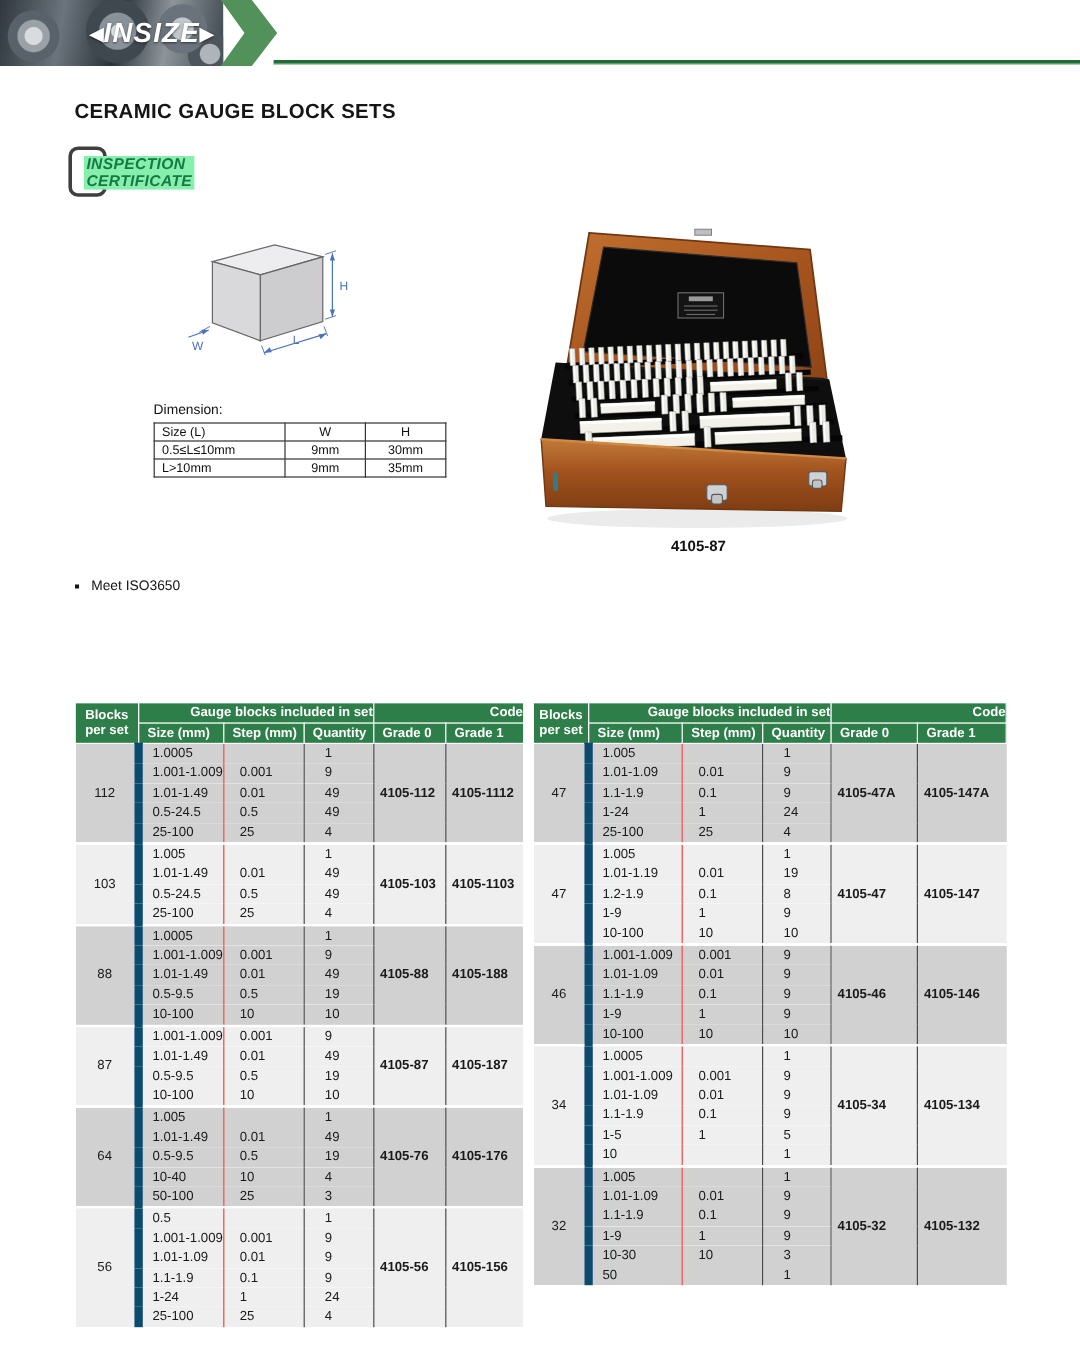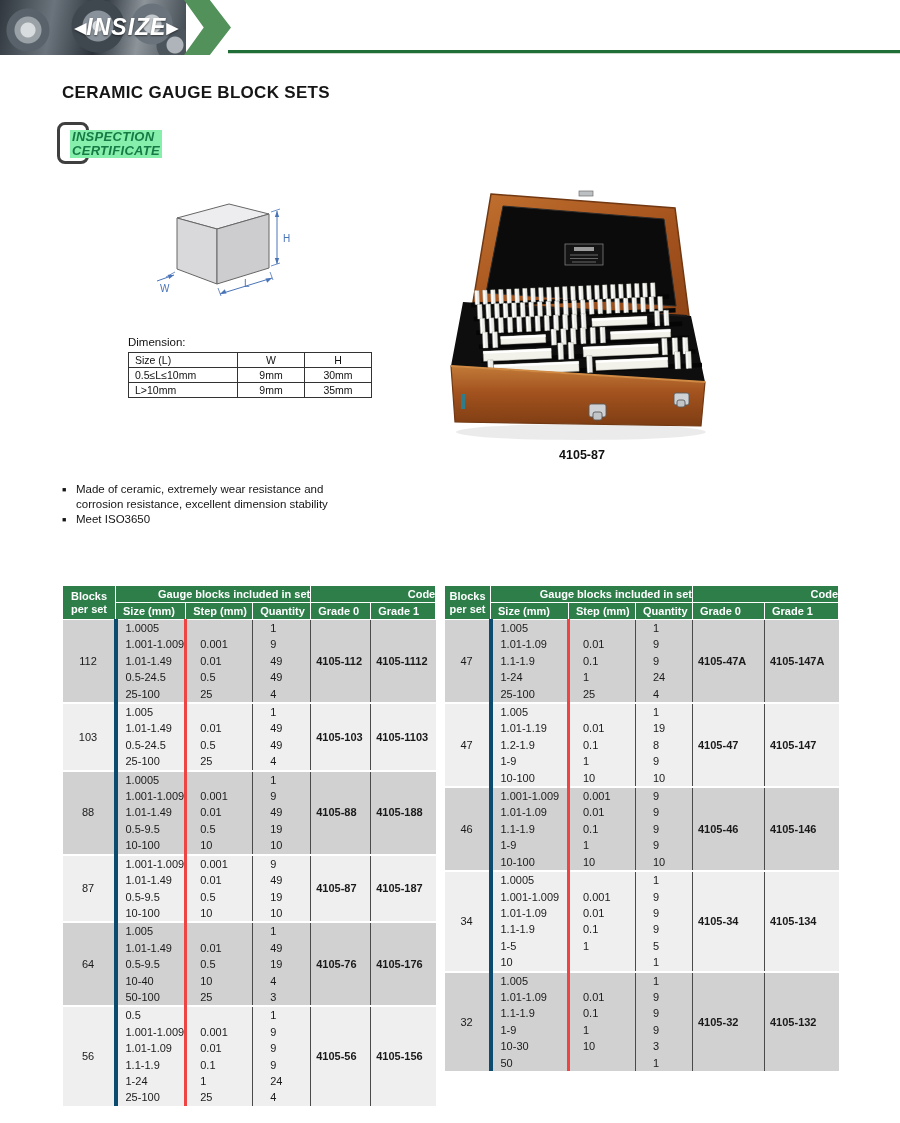--- a/index.html
+++ b/index.html
@@ -80,22 +80,22 @@
     height:16px;line-height:14px;padding:0 0 0 7px;text-align:left;font-size:11px;
   }
   .gauge th.h-group{text-align:right;padding:0;margin-top:36px;}
   .gauge th.h-blocks{text-align:center;padding:0;line-height:13px;}
   .gauge td{
     height:16.4px;line-height:16.4px;padding:0;color:#1a1a1a;overflow:hidden;white-space:nowrap;
   }
   .gauge tr.dark td{background:#d1d1d1;}
   .gauge tr.light td{background:#efefef;}
   .gauge td.c-blocks{text-align:center;vertical-align:middle;}
-  .gauge td.c-size{border-left:4px solid #0c4a6e;padding-left:8px;}
-  .gauge td.c-step{border-left:3px solid #ef4444;padding-left:13px;}
+  .gauge td.c-size{border-left:7px solid #0c4a6e;padding-left:8px;}
+  .gauge td.c-step{border-left:1px solid #ef4444;padding-left:13px;}
   .gauge td.c-qty{border-left:1px solid #4a4a4a;padding-left:17px;}
   .gauge td.c-g0,.gauge td.c-g1{
     border-left:1px solid #4a4a4a;font-weight:bold;padding-left:5px;vertical-align:middle;
   }
   .gauge tr.gstart td{border-top:2px solid #fff;}
 </style>
 </head>
 <body>
 
 <div class="hdr-photo">
@@ -375,21 +375,20 @@
   </g>
   <g>
     <rect x="231" y="203" width="15" height="12" rx="2" fill="#cfd2d4" stroke="#595959" stroke-width="0.9"></rect>
     <rect x="234" y="210" width="8" height="7" rx="2" fill="#c2c5c7" stroke="#595959" stroke-width="0.9"></rect>
   </g>
 </svg>
 </div>
 <div class="prod-code">4105-87</div>
 
 <ul class="features">
-  <li>Made of ceramic, extremely wear resistance and corrosion resistance, excellent dimension stability</li>
   <li>Meet ISO3650</li>
 </ul>
 
 <table class="gauge" id="tbl-left">
     <colgroup>
       <col style="width: 53px;">
       <col style="width: 70px;">
       <col style="width: 67px;">
       <col style="width: 58px;">
       <col style="width: 60px;">

